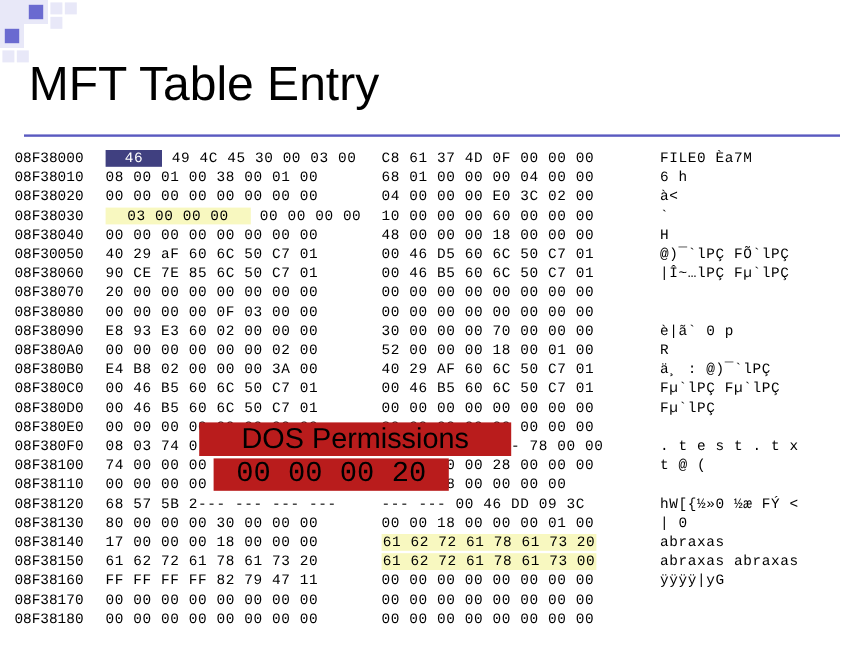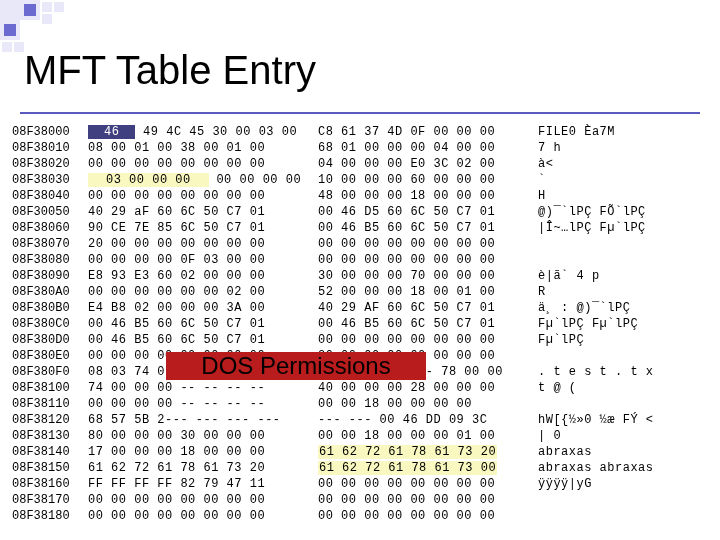--- a/index.html
+++ b/index.html
@@ -69,21 +69,21 @@
   }
   .hexrow {
     height: 16px;
     display: flex;
     align-items: center;
   }
   .col-off { width: 76px; }
   .col-hex1 { width: 220px; letter-spacing: 0.5px; }
   .col-gap { width: 10px; }
   .col-hex2 { width: 220px; letter-spacing: 0.5px; }
-  .col-asc { flex: 1; letter-spacing: 0.5px; }
+  .col-asc { flex: 1; letter-spacing: 0.5px; margin-left: 12px; }
   .hl-dos {
     background: #f8f8c0;
     padding: 0 18px;
   }
   .hl-cursor {
     background: #404080;
     color: #ffffff;
     padding: 0 16px;
   }
   .hl-abrax {
@@ -138,21 +138,21 @@
         <span class="col-hex1"><span class="hl-cursor">46</span> 49 4C 45 30 00 03 00</span>
         <span class="col-gap"></span>
         <span class="col-hex2">C8 61 37 4D 0F 00 00 00</span>
         <span class="col-asc">FILE0   Èa7M</span>
       </div>
       <div class="hexrow">
         <span class="col-off">08F38010</span>
         <span class="col-hex1">08 00 01 00 38 00 01 00</span>
         <span class="col-gap"></span>
         <span class="col-hex2">68 01 00 00 00 04 00 00</span>
-        <span class="col-asc">    7   h</span>
+        <span class="col-asc">    6   h</span>
       </div>
       <div class="hexrow">
         <span class="col-off">08F38020</span>
         <span class="col-hex1">00 00 00 00 00 00 00 00</span>
         <span class="col-gap"></span>
         <span class="col-hex2">04 00 00 00 E0 3C 02 00</span>
         <span class="col-asc">            à&lt;</span>
       </div>
       <div class="hexrow">
         <span class="col-off">08F38030</span>
@@ -194,21 +194,21 @@
         <span class="col-hex1">00 00 00 00 0F 03 00 00</span>
         <span class="col-gap"></span>
         <span class="col-hex2">00 00 00 00 00 00 00 00</span>
         <span class="col-asc"></span>
       </div>
       <div class="hexrow">
         <span class="col-off">08F38090</span>
         <span class="col-hex1">E8 93 E3 60 02 00 00 00</span>
         <span class="col-gap"></span>
         <span class="col-hex2">30 00 00 00 70 00 00 00</span>
-        <span class="col-asc">è|ã`    4   p</span>
+        <span class="col-asc">è|ã`    0   p</span>
       </div>
       <div class="hexrow">
         <span class="col-off">08F380A0</span>
         <span class="col-hex1">00 00 00 00 00 00 02 00</span>
         <span class="col-gap"></span>
         <span class="col-hex2">52 00 00 00 18 00 01 00</span>
         <span class="col-asc">        R</span>
       </div>
       <div class="hexrow">
         <span class="col-off">08F380B0</span>
@@ -304,14 +304,15 @@
       <div class="hexrow">
         <span class="col-off">08F38180</span>
         <span class="col-hex1">00 00 00 00 00 00 00 00</span>
         <span class="col-gap"></span>
         <span class="col-hex2">00 00 00 00 00 00 00 00</span>
         <span class="col-asc"></span>
       </div>
     </div>
 
   <div class="callout callout-title">DOS Permissions</div>
+  <div class="callout callout-bytes">00 00 00 20</div>
 
 </div>
 
 </body></html>

